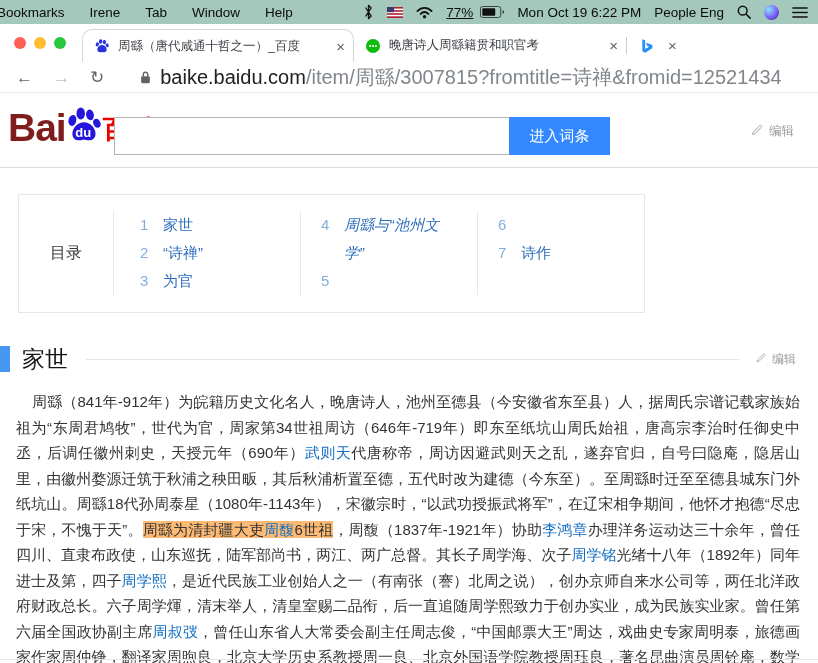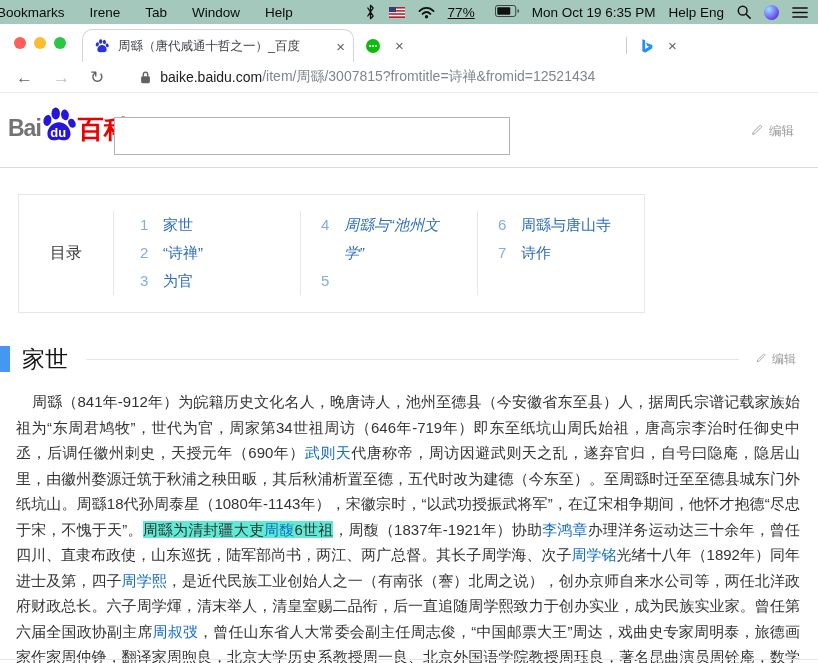--- a/index.html
+++ b/index.html
@@ -8,49 +8,49 @@
     background:#fff;font-family:"Liberation Sans",sans-serif;
     -webkit-font-smoothing:antialiased;
   }
   
   .menubar{height:24px;background:#a4c8bc;display:flex;align-items:center;
     font-size:13.5px;color:#0b0b0b;padding:0 10px 0 0;}
   .menu-items{display:flex;align-items:center;margin-left:-3px;}
   .menu-item{margin-right:25px;white-space:nowrap;}
   .status{margin-left:auto;display:flex;align-items:center;gap:13px;}
   .status svg{display:block;}
-  .batt-group{display:flex;align-items:flex-start;gap:20px;text-decoration:underline;}
+  .batt-group{display:flex;align-items:center;gap:7px;text-decoration:underline;}
   .siri-icon{width:15px;height:15px;border-radius:50%;
     background:radial-gradient(circle at 32% 30%,#8fe3ff 0%,#7b61ff 55%,#27226e 100%);}
   
   .tabstrip{height:38px;background:#fff;display:flex;align-items:flex-end;padding-left:14px;}
   .traffic{display:flex;gap:8px;align-items:center;height:38px;margin-right:16px;}
   .light{width:12px;height:12px;border-radius:50%;}
   .light.r{background:#ff5f57;}.light.y{background:#febc2e;}.light.g{background:#28c840;}
   .tab{width:272px;height:33px;display:flex;align-items:center;
     padding:0 8px 0 11px;box-sizing:border-box;}
   .tab.active{border:1px solid #d4d6d9;border-bottom:none;border-radius:10px 10px 0 0;}
   .tab .favicon{width:16px;height:16px;margin-right:8px;flex:none;}
   .tab .favicon svg{width:16px;height:16px;display:block;}
   .tab .title{flex:1;font-size:12.5px;color:#3b3f44;white-space:nowrap;overflow:hidden;}
   .tab .close{color:#5f6368;font-size:15px;margin-left:6px;flex:none;}
   .tab-sep{width:1px;height:17px;background:#c9cbce;margin-bottom:8px;flex:none;}
   .newtab{font-size:20px;color:#3b3f44;margin:0 0 7px 12px;line-height:1;}
   
   .toolbar{height:30px;border-bottom:1px solid #e8eaec;display:flex;align-items:center;padding:0 16px;}
   .nav{font-size:17px;color:#5f6368;margin-right:20px;line-height:1;}
   .nav.fwd{color:#bdc1c6;}
-  .urlbox{display:flex;align-items:center;margin-left:16px;font-size:14px;}
+  .urlbox{display:flex;align-items:center;margin-left:16px;font-size:20px;}
   .urlbox .lock{margin-right:9px;display:flex;}
   .url-host{color:#202124;}
   .url-path{color:#80868b;}
   
   .bheader{position:relative;height:74px;border-bottom:1px solid #dcdcdc;background:#fff;}
   .logo{position:absolute;left:8px;top:13px;display:flex;align-items:flex-end;cursor:pointer;}
-  .logo-bai{color:#737373;font-size:23px;font-weight:bold;letter-spacing:-1px;line-height:36px;}
+  .logo-bai{color:#7f1d1d;font-size:39px;font-weight:bold;letter-spacing:-1px;line-height:36px;}
   .paw{position:relative;width:37px;height:40px;margin:0 -1px;}
   .paw svg{width:37px;height:40px;display:block;}
   .paw .du{position:absolute;left:0;right:0;top:19px;text-align:center;
     color:#fff;font-size:13px;font-weight:bold;}
   .logo-baike{color:#ee0000;font-size:26px;font-weight:bold;line-height:34px;margin-left:2px;}
   .search-input{position:absolute;left:114px;top:24px;width:396px;height:38px;
     box-sizing:border-box;border:1px solid #b3b3b3;border-radius:0;font-size:15px;
     padding:0 10px;outline:none;font-family:"Liberation Sans",sans-serif;}
   .enter-btn{position:absolute;left:509px;top:24px;width:101px;height:38px;background:#3388ff;
     color:#fff;font-size:15px;display:flex;align-items:center;justify-content:center;
@@ -73,21 +73,21 @@
   
   .section-h{margin-top:32px;height:28px;display:flex;align-items:center;}
   .marker{width:10px;height:26px;background:#4796f2;flex:none;}
   .sec-title{font-size:23px;color:#141414;margin-left:12px;white-space:nowrap;}
   .sec-line{flex:1;height:1px;background:#e6e6e6;margin:0 16px 0 18px;}
   .edit-sec{font-size:12px;margin-right:22px;}
   
   .article{margin:16px 18px 0 16px;font-size:15px;line-height:25.5px;color:#333;
     text-align:justify;text-indent:16px;}
   .article .link{color:#136ec2;cursor:pointer;}
-  .article .hl{background:#5eead4;}
+  .article .hl{background:#fdba74;}
   .bottom-line{position:absolute;left:0;top:659px;width:818px;height:1px;background:#e7e7e7;}
 </style>
 </head>
 <body>
 
 <div class="menubar">
   <div class="menu-items" id="menu-items">
       <span class="menu-item">Bookmarks</span>
       <span class="menu-item">Irene</span>
       <span class="menu-item">Tab</span>
@@ -122,22 +122,22 @@
     <span class="batt-group">
       <span>77%</span>
       <span>
         <svg width="24" height="12" viewBox="0 0 26 13">
             <rect x="0.5" y="0.5" width="22" height="12" rx="2.5" fill="none" stroke="#333"></rect>
             <rect x="2.5" y="2.5" width="14" height="8" rx="1" fill="#111"></rect>
             <path d="M24.5 4.5v4c1.2-.3 1.5-1 1.5-2s-.3-1.7-1.5-2z" fill="#333"></path>
           </svg>
       </span>
     </span>
-    <span>Mon Oct 19  6:35 PM</span>
-    <span>Help Eng</span>
+    <span>Mon Oct 19  6:22 PM</span>
+    <span>People Eng</span>
     <span>
       <svg width="14" height="14" viewBox="0 0 16 16">
           <circle cx="6.5" cy="6.5" r="5" stroke="#111" stroke-width="1.7" fill="none"></circle>
           <path d="M10.5 10.5 L15 15" stroke="#111" stroke-width="1.7" stroke-linecap="round"></path>
         </svg>
     </span>
     <span class="siri-icon"></span>
     <span>
       <svg width="16" height="13" viewBox="0 0 18 14">
           <g stroke="#111" stroke-width="1.7" stroke-linecap="round">
@@ -174,20 +174,21 @@
       </div>
       <div class="tab">
         <span class="favicon">
           <svg viewBox="0 0 24 24">
             <circle cx="12" cy="12" r="10.5" fill="#0cbc0c"></circle>
             <circle cx="7.6" cy="12" r="1.6" fill="#fff"></circle>
             <circle cx="12" cy="12" r="1.6" fill="#fff"></circle>
             <circle cx="16.4" cy="12" r="1.6" fill="#fff"></circle>
           </svg>
         </span>
+        <span class="title">晚唐诗人周繇籍贯和职官考</span>
         <span class="close">×</span>
       </div>
       <div class="tab-sep"></div>
       <div class="tab">
         <span class="favicon">
           <svg viewBox="0 0 24 24">
             <path d="M6.5 2l4.2 1.5v13l5.9-3.4-2.9-1.4-1.8-4.6 9.6 3.4v4.9L10.7 22l-4.2-2.3z" fill="#258ffb"></path>
           </svg>
         </span>
         <span class="close">×</span>
@@ -224,20 +225,21 @@
             <ellipse cx="27" cy="9" rx="4.2" ry="5.8" transform="rotate(-10 27 9)"></ellipse>
             <ellipse cx="34.5" cy="18" rx="3.8" ry="5" transform="rotate(-22 34.5 18)"></ellipse>
             <path d="M20.5 17c6.5 0 12.5 6 12.5 12.3 0 4.6-3.2 7.2-7.2 7.2-2.4 0-3.8-.9-5.3-.9s-2.9.9-5.3.9c-4 0-7.2-2.6-7.2-7.2C8 23 14 17 20.5 17z"></path>
           </g>
         </svg>
       <span class="du">du</span>
     </span>
     <span class="logo-baike">百科</span>
   </div>
   <input class="search-input" type="text" value="" style="">
+  <button class="enter-btn">进入词条</button>
   <div class="edit-link edit-top">
     <span>
       <svg width="14" height="14" viewBox="0 0 24 24">
           <path d="M4.5 19.5l.9-3.6L16.8 4.5a1.6 1.6 0 0 1 2.3 0l.4.4a1.6 1.6 0 0 1 0 2.3L8.1 18.6l-3.6.9z" fill="none" stroke="#9aa0a6" stroke-width="1.7"></path>
         </svg>
     </span>
     <span>编辑</span>
   </div>
 </div>
 
@@ -263,21 +265,20 @@
           <span class="toc-num">4</span>
           <span class="toc-label">周繇与“池州文学”</span>
         </div>
         <div class="toc-item">
           <span class="toc-num">5</span>
         </div>
       </div>
       <div class="toc-col c2">
         <div class="toc-item">
           <span class="toc-num">6</span>
-          <span class="toc-label">周繇与唐山寺</span>
         </div>
         <div class="toc-item">
           <span class="toc-num">7</span>
           <span class="toc-label">诗作</span>
         </div>
       </div>
     </div>
 </div>
 
 <div class="section-h">

